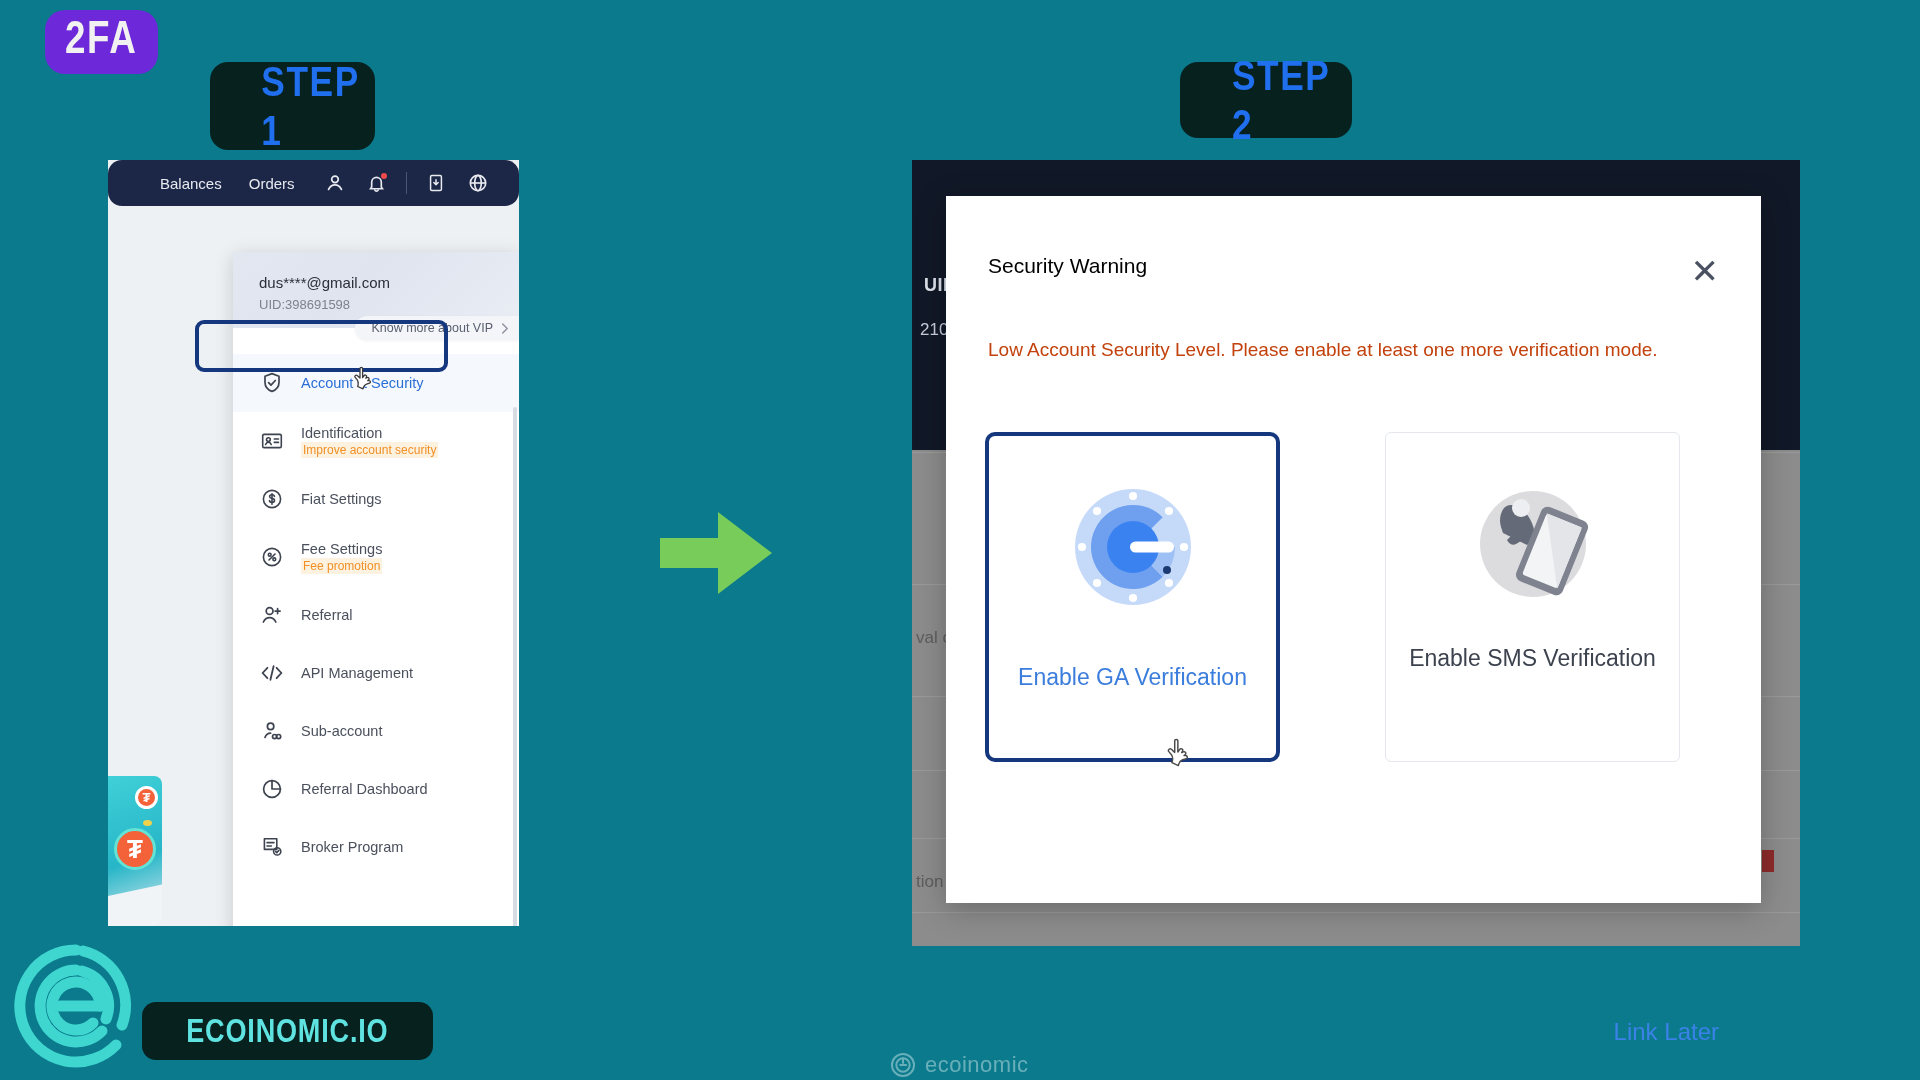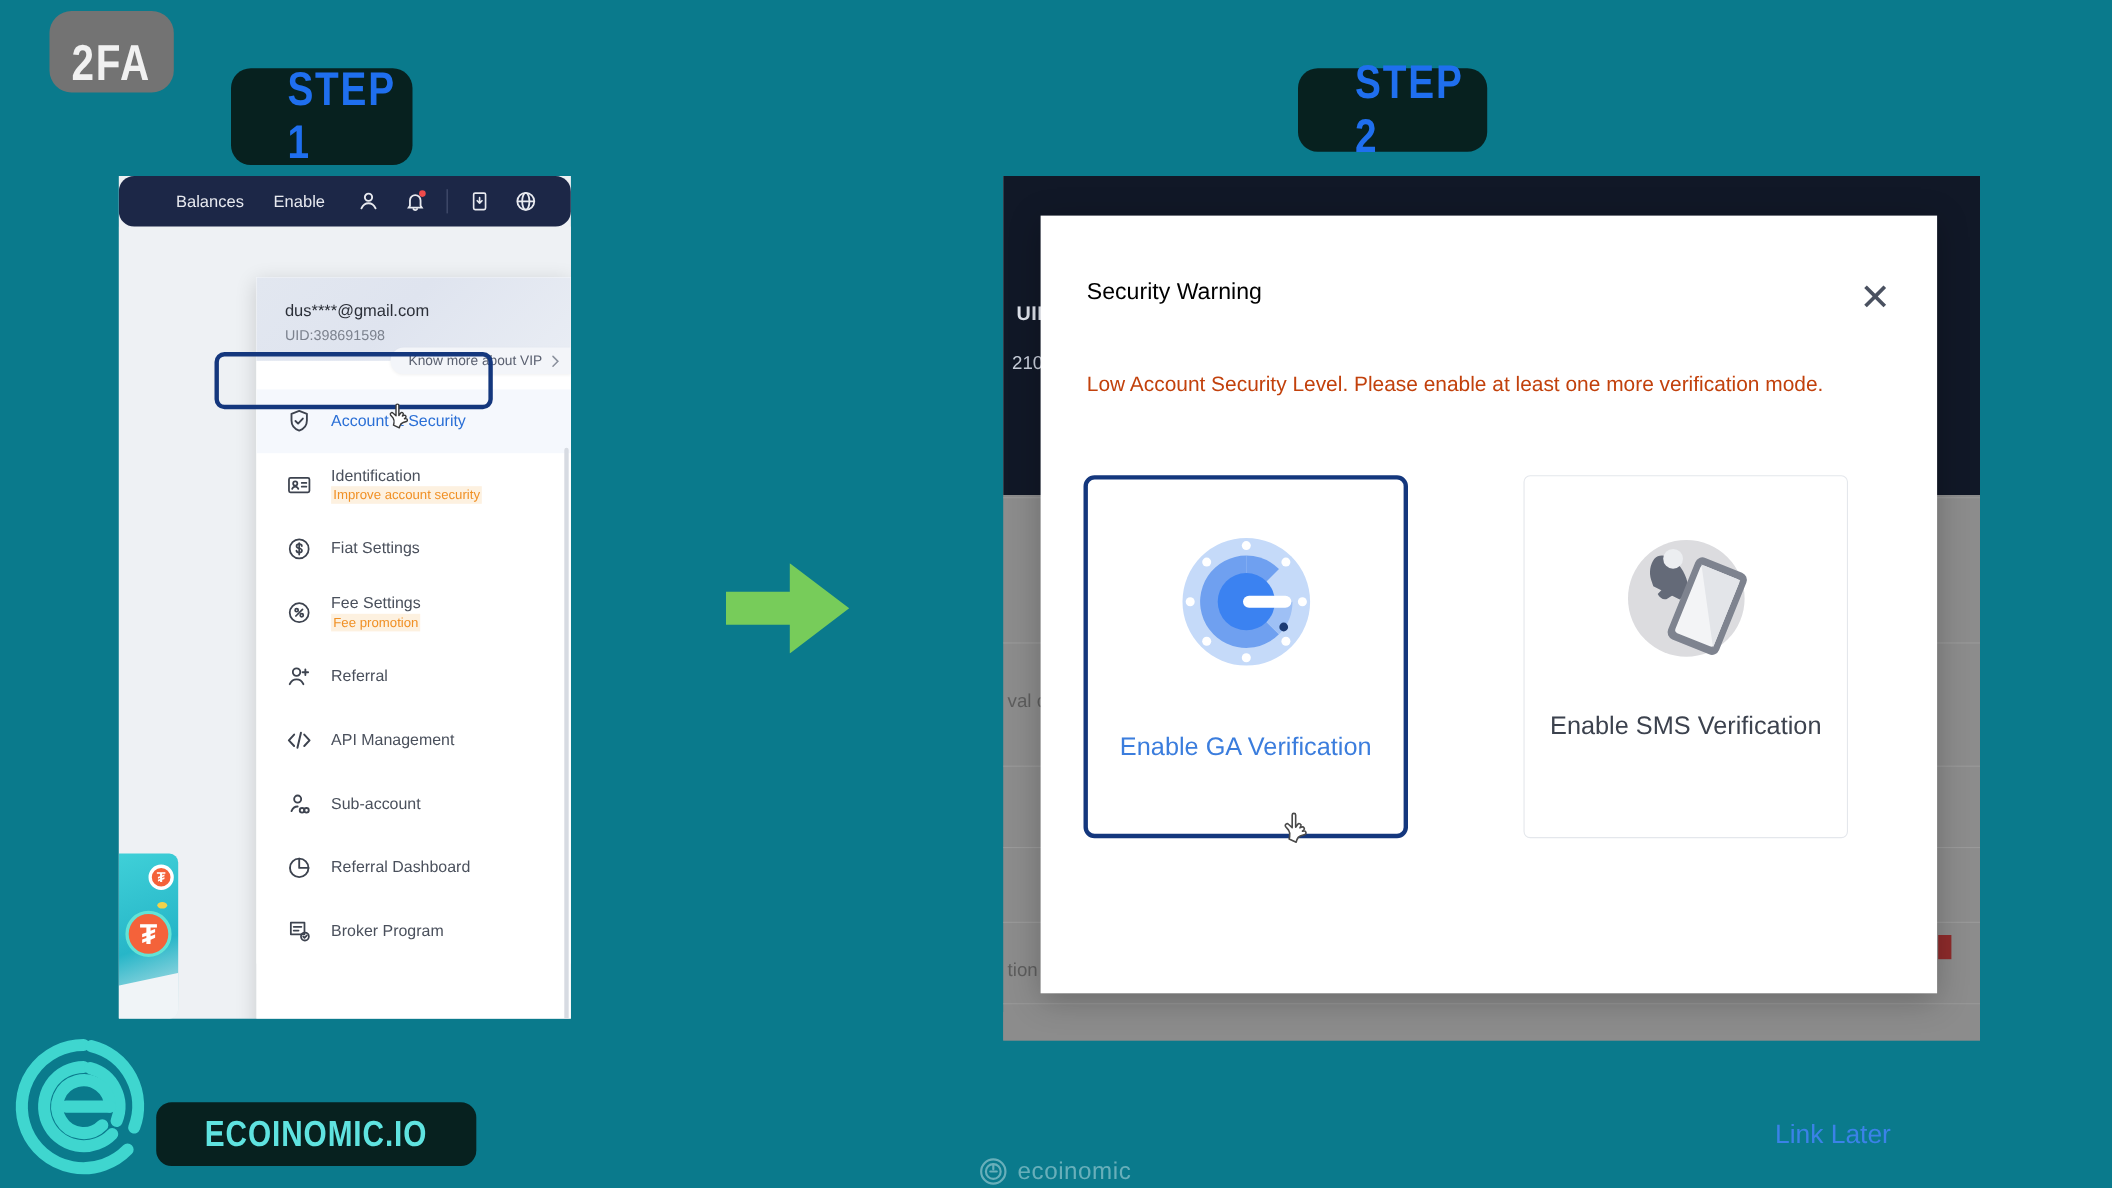--- a/index.html
+++ b/index.html
@@ -15,23 +15,23 @@
     position: absolute;
     background: #07211f;
     border-radius: 18px;
     display: flex; align-items: center; justify-content: center;
     font-family: "Liberation Sans Narrow", "Liberation Sans", sans-serif;
     font-weight: bold;
     letter-spacing: 1px;
     padding-left: 40px;
   }
   #badge-2fa-wrap {
-    position:absolute; left:45px; top:10px; width:113px; height:74px;
-    background:#737373; border-radius:20px;
-    display:flex; align-items:flex-end; justify-content:center;
+    position:absolute; left:45px; top:10px; width:113px; height:64px;
+    background:#6d28d9; border-radius:20px;
+    display:flex; align-items:flex-start; justify-content:center;
   }
   #badge-2fa-wrap span{
     font-size:46px; color:#f1f1f1; font-weight:bold;
     transform: scaleX(0.8); display:inline-block; letter-spacing:2px;
   }
   #badge-step1 {
     left: 210px; top: 62px; width: 165px; height: 88px;
   }
   #badge-step2 {
     left: 1180px; top: 62px; width: 172px; height: 76px; justify-content: center;
@@ -282,21 +282,21 @@
 </div>
 
 <div class="badge" id="badge-step2">
   <span class="badge-step-text">STEP 2</span>
 </div>
 
 <div id="step1-panel">
 
   <div id="s1-topbar">
     <span class="s1-nav-link">Balances</span>
-    <span class="s1-nav-link">Enable</span>
+    <span class="s1-nav-link">Orders</span>
 
     <span class="s1-nav-icon">
       <svg width="22" height="22" viewBox="0 0 24 24" fill="none" stroke="#e8eaf0" stroke-width="1.9" stroke-linecap="round">
         <circle cx="12" cy="8" r="3.6"></circle>
           <path d="M5 19c1.6-3.4 4.2-5 7-5s5.4 1.6 7 5"></path>
       </svg>
     </span>
 
     <span class="s1-nav-icon">
       <svg width="21" height="21" viewBox="0 0 24 24" fill="none" stroke="#e8eaf0" stroke-width="1.9" stroke-linecap="round">

